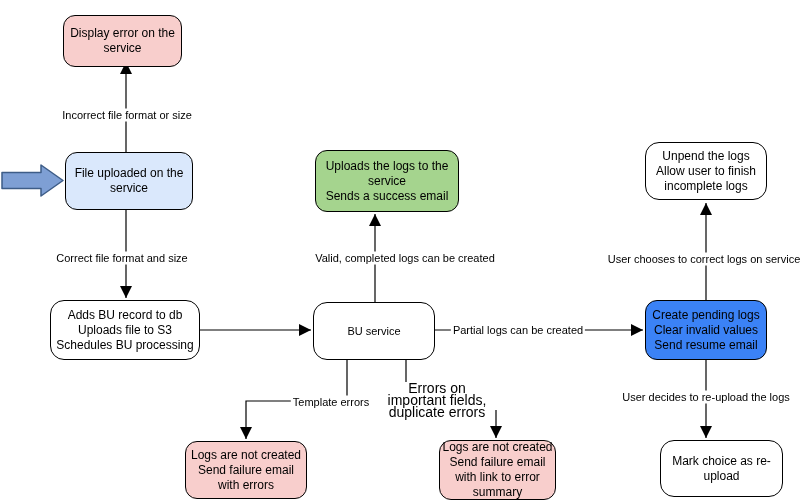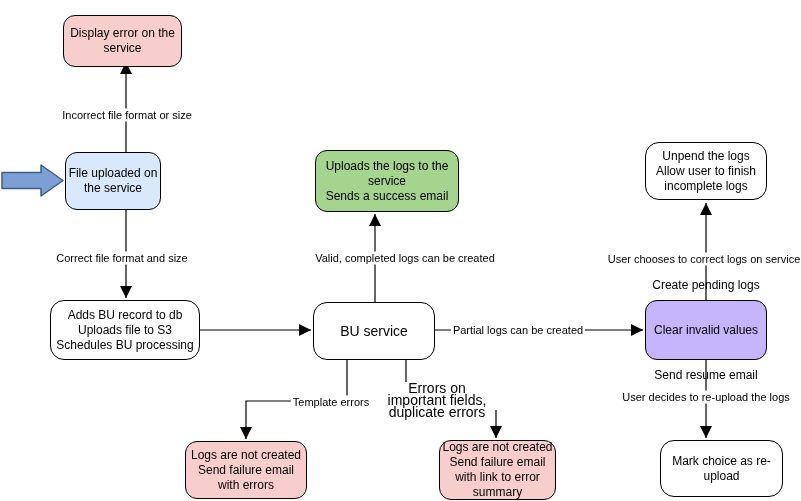--- a/index.html
+++ b/index.html
@@ -24,39 +24,39 @@
     text-align:center;
     font-size:12px;
     line-height:15px;
     padding:2px 1px;
     background:#ffffff;
   }
   .node .nline{width:100%;}
   .fill-error{background:#f8cecc;}
   .fill-info{background:#dae8fc;}
   .fill-success{background:#a5d48e;}
-  .fill-warning{background:#c4b5fd;gap:30px;}
+  .fill-warning{background:#3b82f6;}
   .fill-plain{background:#ffffff;}
   .edge-label{
     position:absolute;
     transform:translate(-50%,-50%);
     background:#ffffff;
     font-size:11px;
     line-height:13px;
     white-space:nowrap;
     text-align:center;
     padding:0 2px;
   }
   .edge-label.wrap{
     white-space:normal;
     width:102px;
     font-size:14px;
     line-height:12px;
   }
-  .bu-title{font-size:14px;}
+  .bu-title{font-size:11px;}
 </style>
 </head>
 <body>
 
 <div class="canvas">
 
   <svg class="edges">
     <defs>
       <marker id="arrow" viewBox="0 0 12 12" refX="11" refY="6" markerWidth="12" markerHeight="12" orient="auto-start-reverse">
         <path d="M1,1 L11,6 L1,11 Z" fill="#000000"></path>
@@ -74,21 +74,21 @@
     <path d="M706,360 L706,438" fill="none" stroke="#000" stroke-width="1.2" marker-end="url(#arrow)"></path>
     <path d="M347,360 L347,401 L246,401 L246,439" fill="none" stroke="#000" stroke-width="1.2" marker-end="url(#arrow)"></path>
     <path d="M406,360 L406,388" fill="none" stroke="#000" stroke-width="1.2"></path>
     <path d="M496,410 L496,438" fill="none" stroke="#000" stroke-width="1.2" marker-end="url(#arrow)"></path>
   </svg>
 
   <div class="node fill-error" style="left:63px;top:7px;width:119px;height:52px;margin-top:8px;">
     <div class="nline">Display error on the service</div>
   </div>
 
-  <div class="node fill-info" style="left:65px;top:152px;width:96px;height:58px;">
+  <div class="node fill-info" style="left:65px;top:152px;width:128px;height:58px;">
     <div class="nline">File uploaded on the service</div>
   </div>
 
   <div class="node fill-plain" style="left:50px;top:300px;width:150px;height:60px;border-radius:14px;justify-content:center;">
     <div class="nline">Adds BU record to db</div>
     <div class="nline">Uploads file to S3</div>
     <div class="nline">Schedules BU processing</div>
   </div>
 
   <div class="node fill-success" style="left:315px;top:150px;width:144px;height:62px;">

